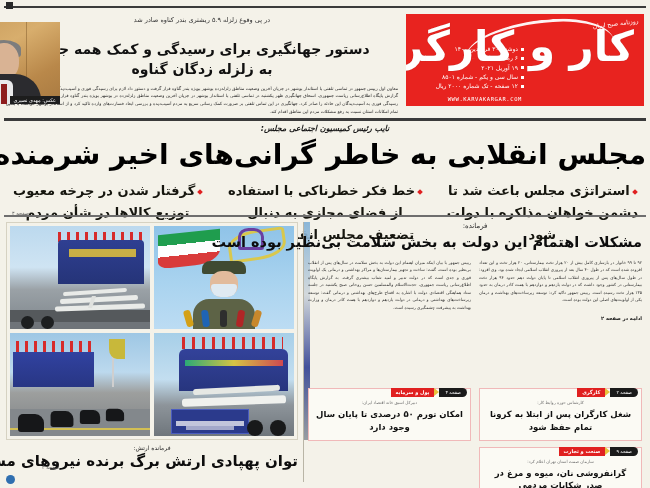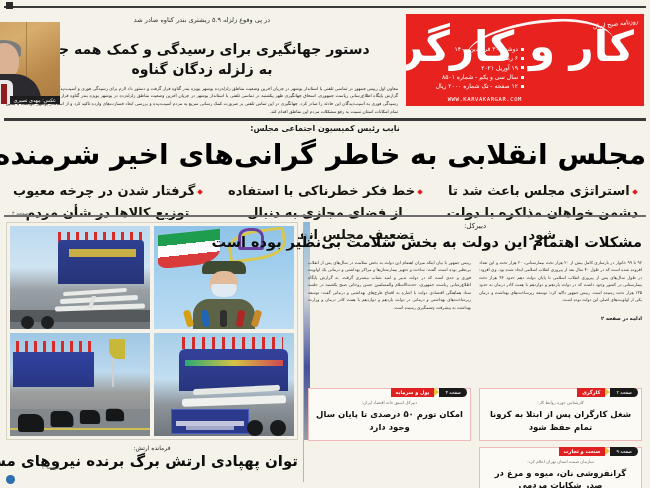--- a/index.html
+++ b/index.html
@@ -139,21 +139,21 @@
   
   .rule-2 {
     position: absolute; top: 118px; right: 4px; left: 4px;
     height: 3px; background: #3a3a3a;
   }
 
   
   .banner { position: absolute; top: 124px; right: 4px; left: 4px; }
   .banner-kicker {
     text-align: center; font-size: 8px; color: #1a1a1a;
-    font-weight: bold; margin-bottom: 4px;
+    font-weight: bold; margin-bottom: 4px; font-style: italic;
   }
   .banner-head {
     text-align: center;
     font-size: 28px; font-weight: bold; color: #000;
     line-height: 1.25; letter-spacing: -.8px;
     white-space: nowrap;
   }
   .banner-subs {
     display: flex; flex-direction: row;
     justify-content: space-between;
@@ -615,21 +615,21 @@
     <div class="bl-kicker">فرمانده ارتش:</div>
     <div class="bl-head">توان پهپادی ارتش برگ برنده نیروهای مسلح است</div>
     <div class="bl-page">صفحه ۳</div>
   </div>
   <div class="corner-dot"></div>
 
   <div class="vsep"></div>
   <div class="sliver"></div>
 
   <div class="ra">
-    <div class="ra-kicker">دبیرکل:</div>
+    <div class="ra-kicker">فرمانده:</div>
     <div class="ra-head">مشکلات اهتمام این دولت به بخش سلامت بی‌نظیر بوده است</div>
     <div class="ra-cols">
       <div class="ra-col">۹۲ تا ۹۹ خانوار در بازسازی کامل بیش از ۲۰ هزار تخت بیمارستانی، ۲۰ هزار تخت و این تعداد افزوده شده است که در طول ۴۰ سال بعد از پیروزی انقلاب اسلامی ایجاد شده بود. وی افزود: در طول سال‌های پس از پیروزی انقلاب اسلامی تا پایان دولت دهم حدود ۹۴ هزار تخت بیمارستانی در کشور وجود داشت که در دولت یازدهم و دوازدهم با همت کادر درمان به حدود ۱۳۵ هزار تخت رسیده است. رییس جمهور تاکید کرد: توسعه زیرساخت‌های بهداشت و درمان یکی از اولویت‌های اصلی این دولت بوده است.</div>
       <div class="ra-col">رییس جمهور با بیان اینکه میزان اهتمام این دولت به بخش سلامت در سال‌های پس از انقلاب بی‌نظیر بوده است، گفت: ساخت و تجهیز بیمارستان‌ها و مراکز بهداشتی و درمانی یک اولویت فوری و جدی است که در دولت تدبیر و امید شتاب بیشتری گرفت. به گزارش پایگاه اطلاع‌رسانی ریاست جمهوری، حجت‌الاسلام والمسلمین حسن روحانی صبح یکشنبه در جلسه ستاد هماهنگی اقتصادی دولت با اشاره به افتتاح طرح‌های بهداشتی و درمانی گفت: توسعه زیرساخت‌های بهداشتی و درمانی در دولت یازدهم و دوازدهم با همت کادر درمان و وزارت بهداشت به پیشرفت چشمگیری رسیده است.</div>
     </div>
     <div class="ra-more">ادامه در صفحه ۲</div>
   </div>
 
   <div class="teasers">
 

